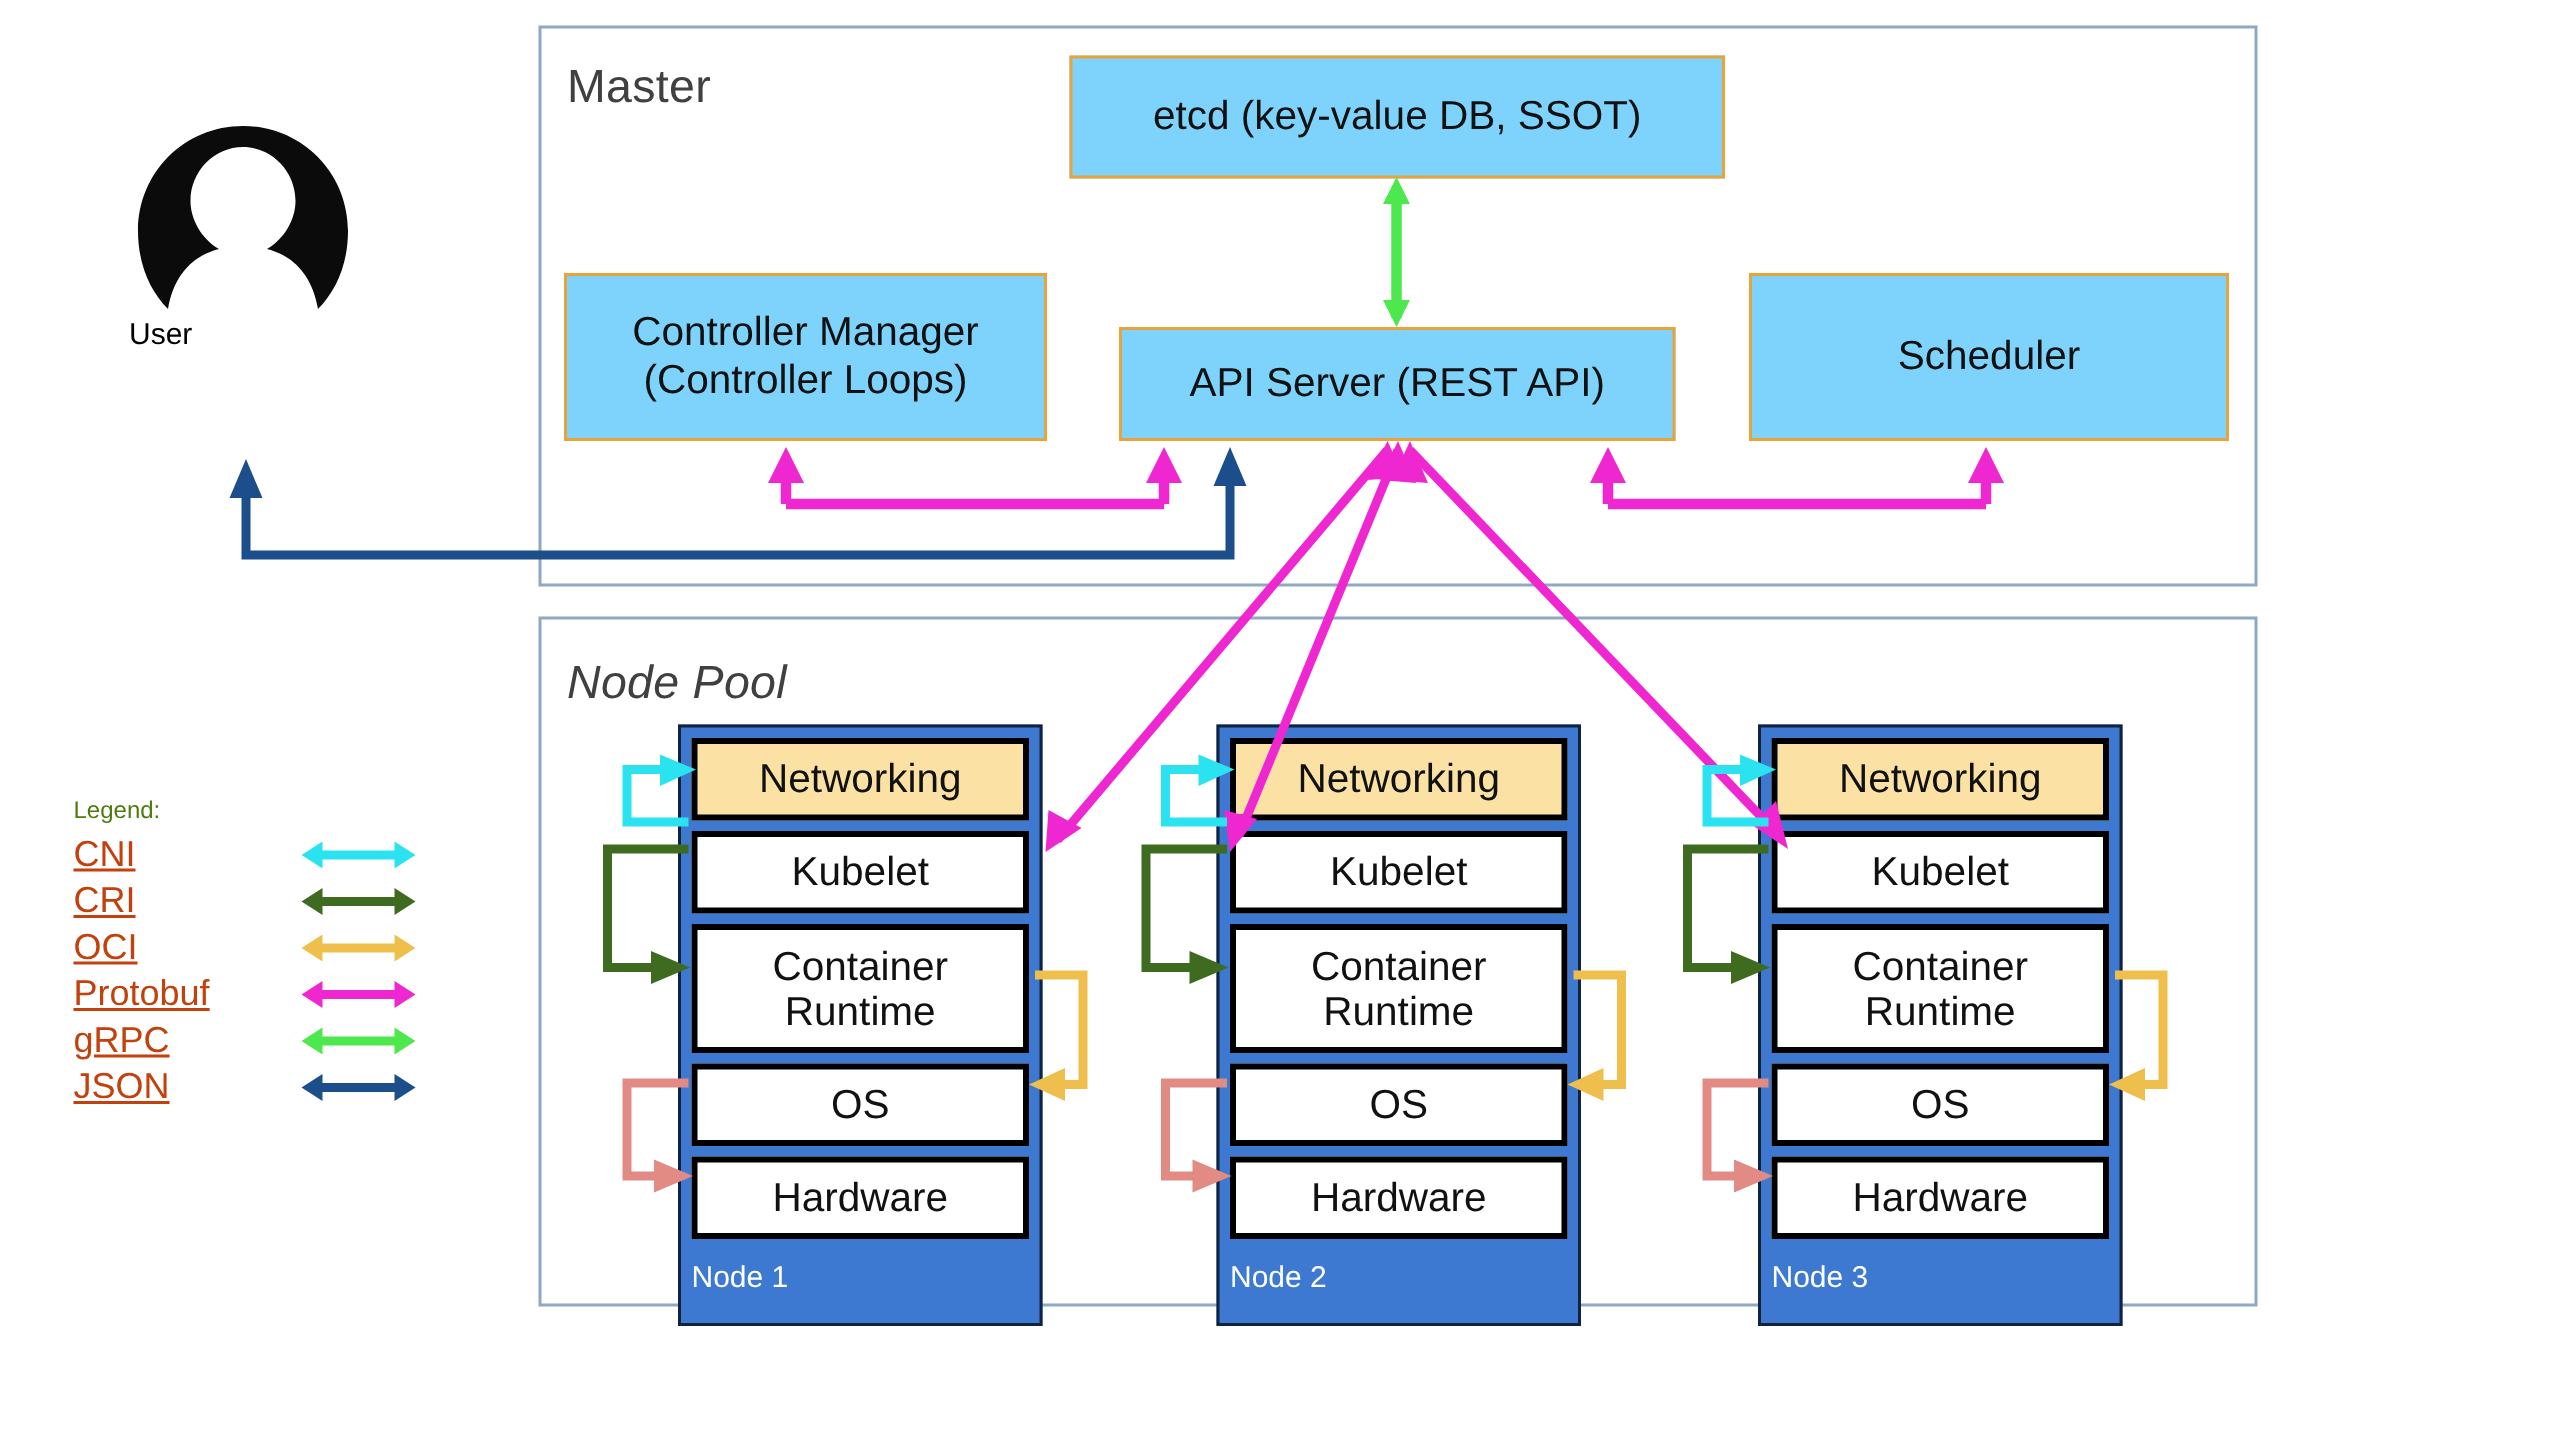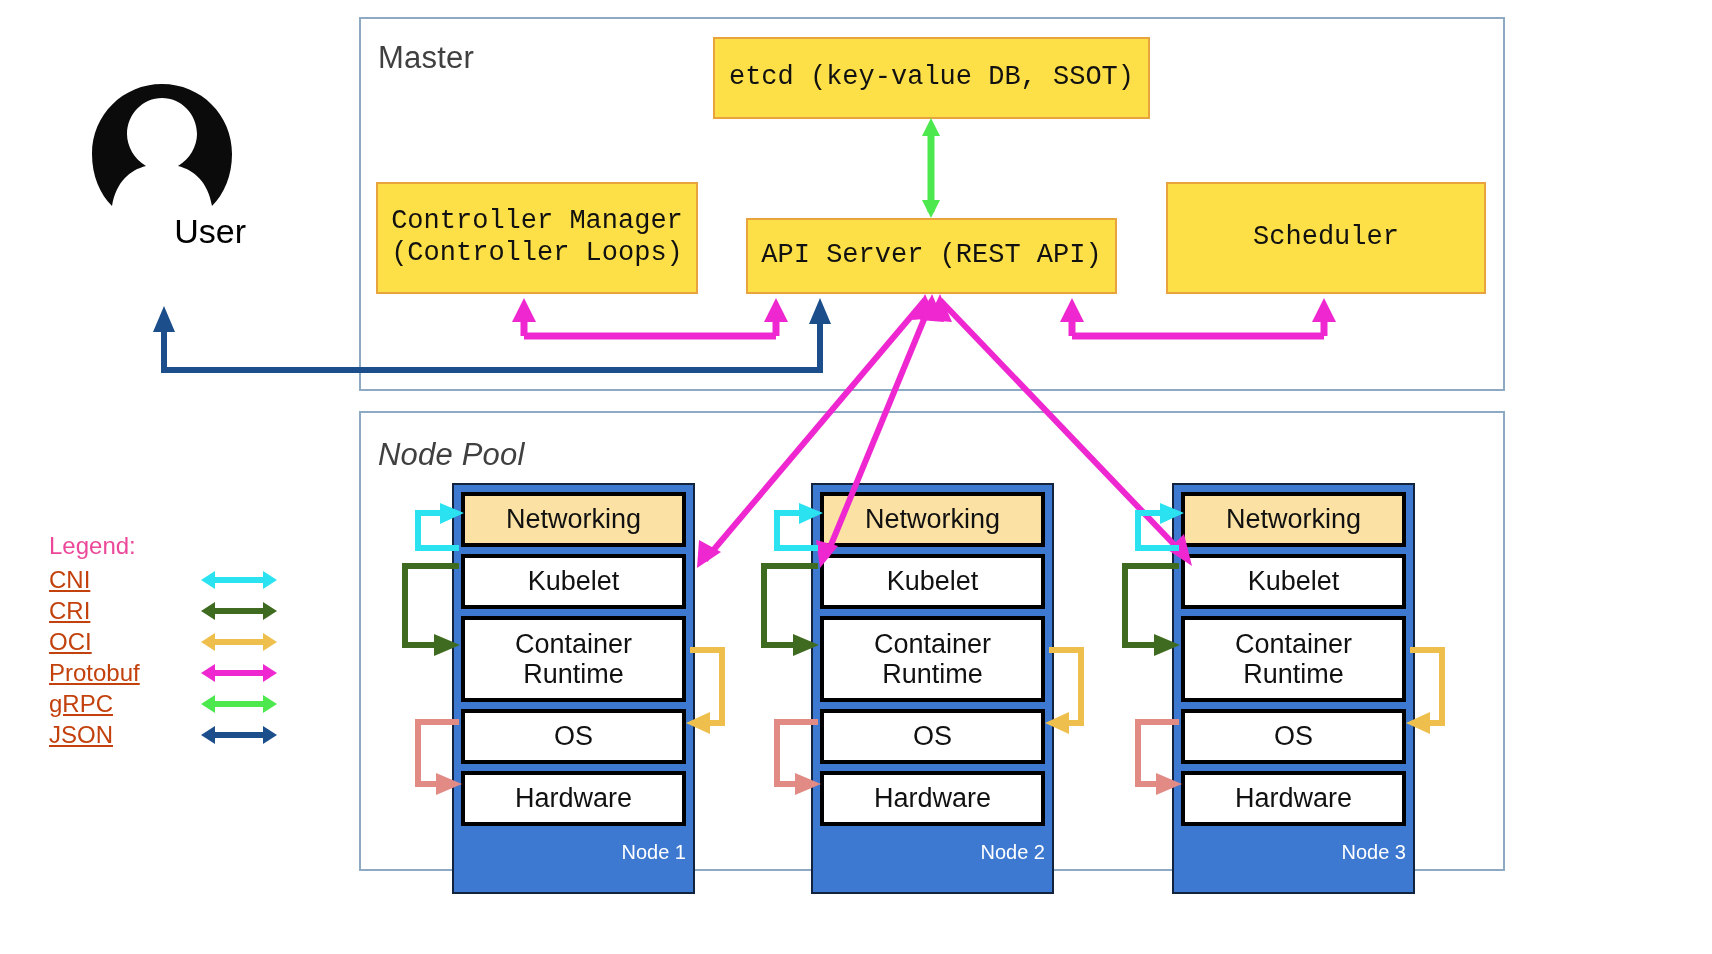--- a/index.html
+++ b/index.html
@@ -5,41 +5,41 @@
   html,body{margin:0;padding:0;background:#ffffff;}
   body{width:1712px;height:954px;position:relative;overflow:hidden;
        font-family:"Liberation Sans","DejaVu Sans",sans-serif;color:#000;}
   .abs{position:absolute;box-sizing:border-box;}
 
   
   .group{border:2px solid #8DA9C4;background:#fff;}
   .group-title{font-size:31px;color:#404040;letter-spacing:.2px;white-space:nowrap;}
 
   
-  .mbox{border:2px solid #E8A33D;background:#fde047;display:flex;align-items:center;
+  .mbox{border:2px solid #E8A33D;background:#7dd3fc;display:flex;align-items:center;
         justify-content:center;text-align:center;font-size:27px;line-height:1.18;
-        color:#111;padding:2px 6px;font-family:Liberation Mono, monospace;}
-
-  
-  .user-label{font-size:34px;text-align:right;width:100%;}
-
-  
-  .legend-title{font-size:24px;color:#ec4899;}
+        color:#111;padding:2px 6px;}
+
+  
+  .user-label{font-size:20px;text-align:left;width:100%;}
+
+  
+  .legend-title{font-size:16px;color:#4d7c0f;}
   .legend-row{display:flex;align-items:center;height:31px;}
   .legend-name{font-size:24px;color:#c2410c;text-decoration:underline;
                text-underline-offset:2px;white-space:nowrap;}
 
   
   .node{background:#3D79D0;border:2px solid #12233d;padding:7px 7px 0 7px;
         display:flex;flex-direction:column;gap:7px;}
   .layer{background:#fff;border:4px solid #000000;display:flex;align-items:center;
          justify-content:center;text-align:center;font-size:27px;color:#111;
          line-height:1.12;}
   .layer.net{background:#FBE2A4;}
-  .node-name{color:#fff;font-size:20px;text-align:right;padding:8px 0 28px 0;}
+  .node-name{color:#fff;font-size:20px;text-align:left;padding:8px 0 18px 0;}
 
   svg.ov{position:absolute;left:0;top:0;width:1712px;height:954px;overflow:visible;
          pointer-events:none;}
 </style>
 </head>
 <body>
 
 <div class="abs" style="left:86px;top:82px;width:160px;">
   <div style="width:152px;height:130px;position:relative;">
     <svg viewBox="0 0 152 130" width="152" height="130">

